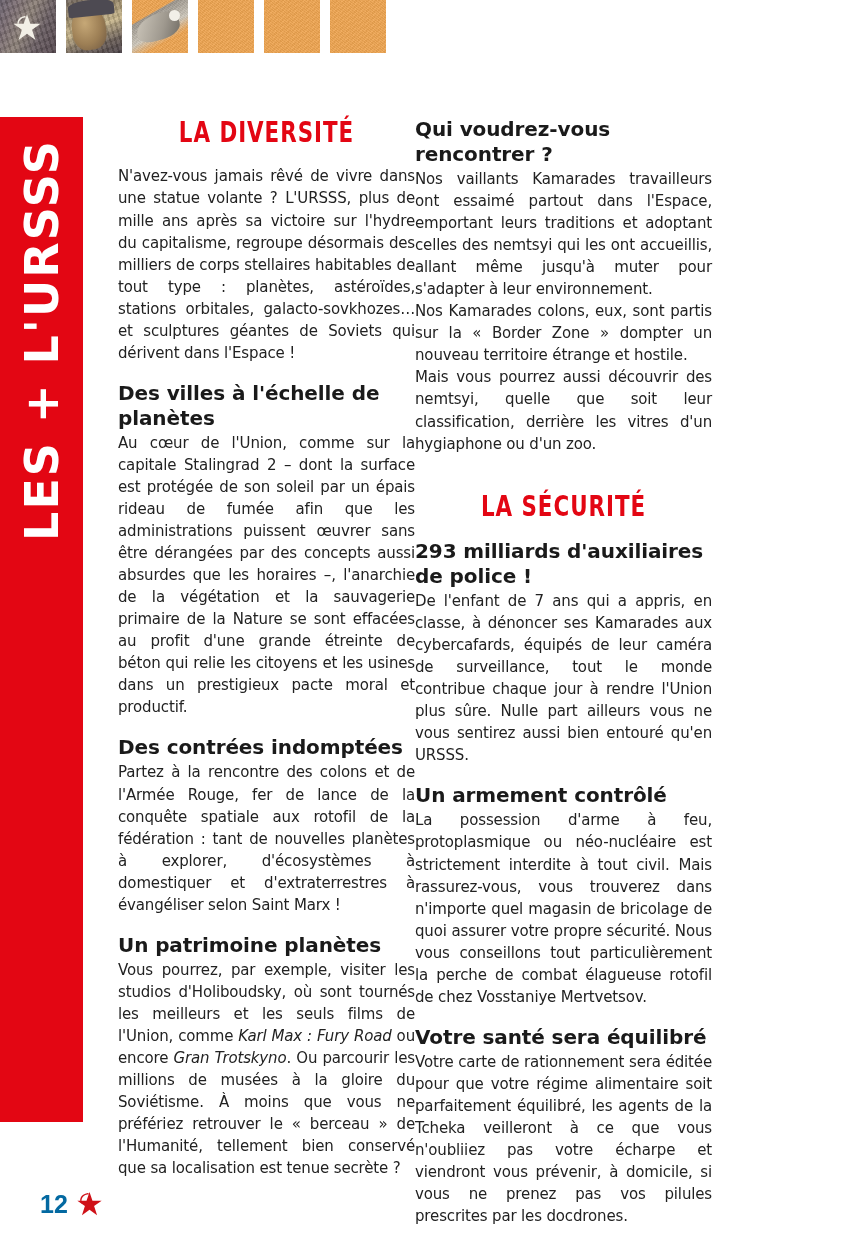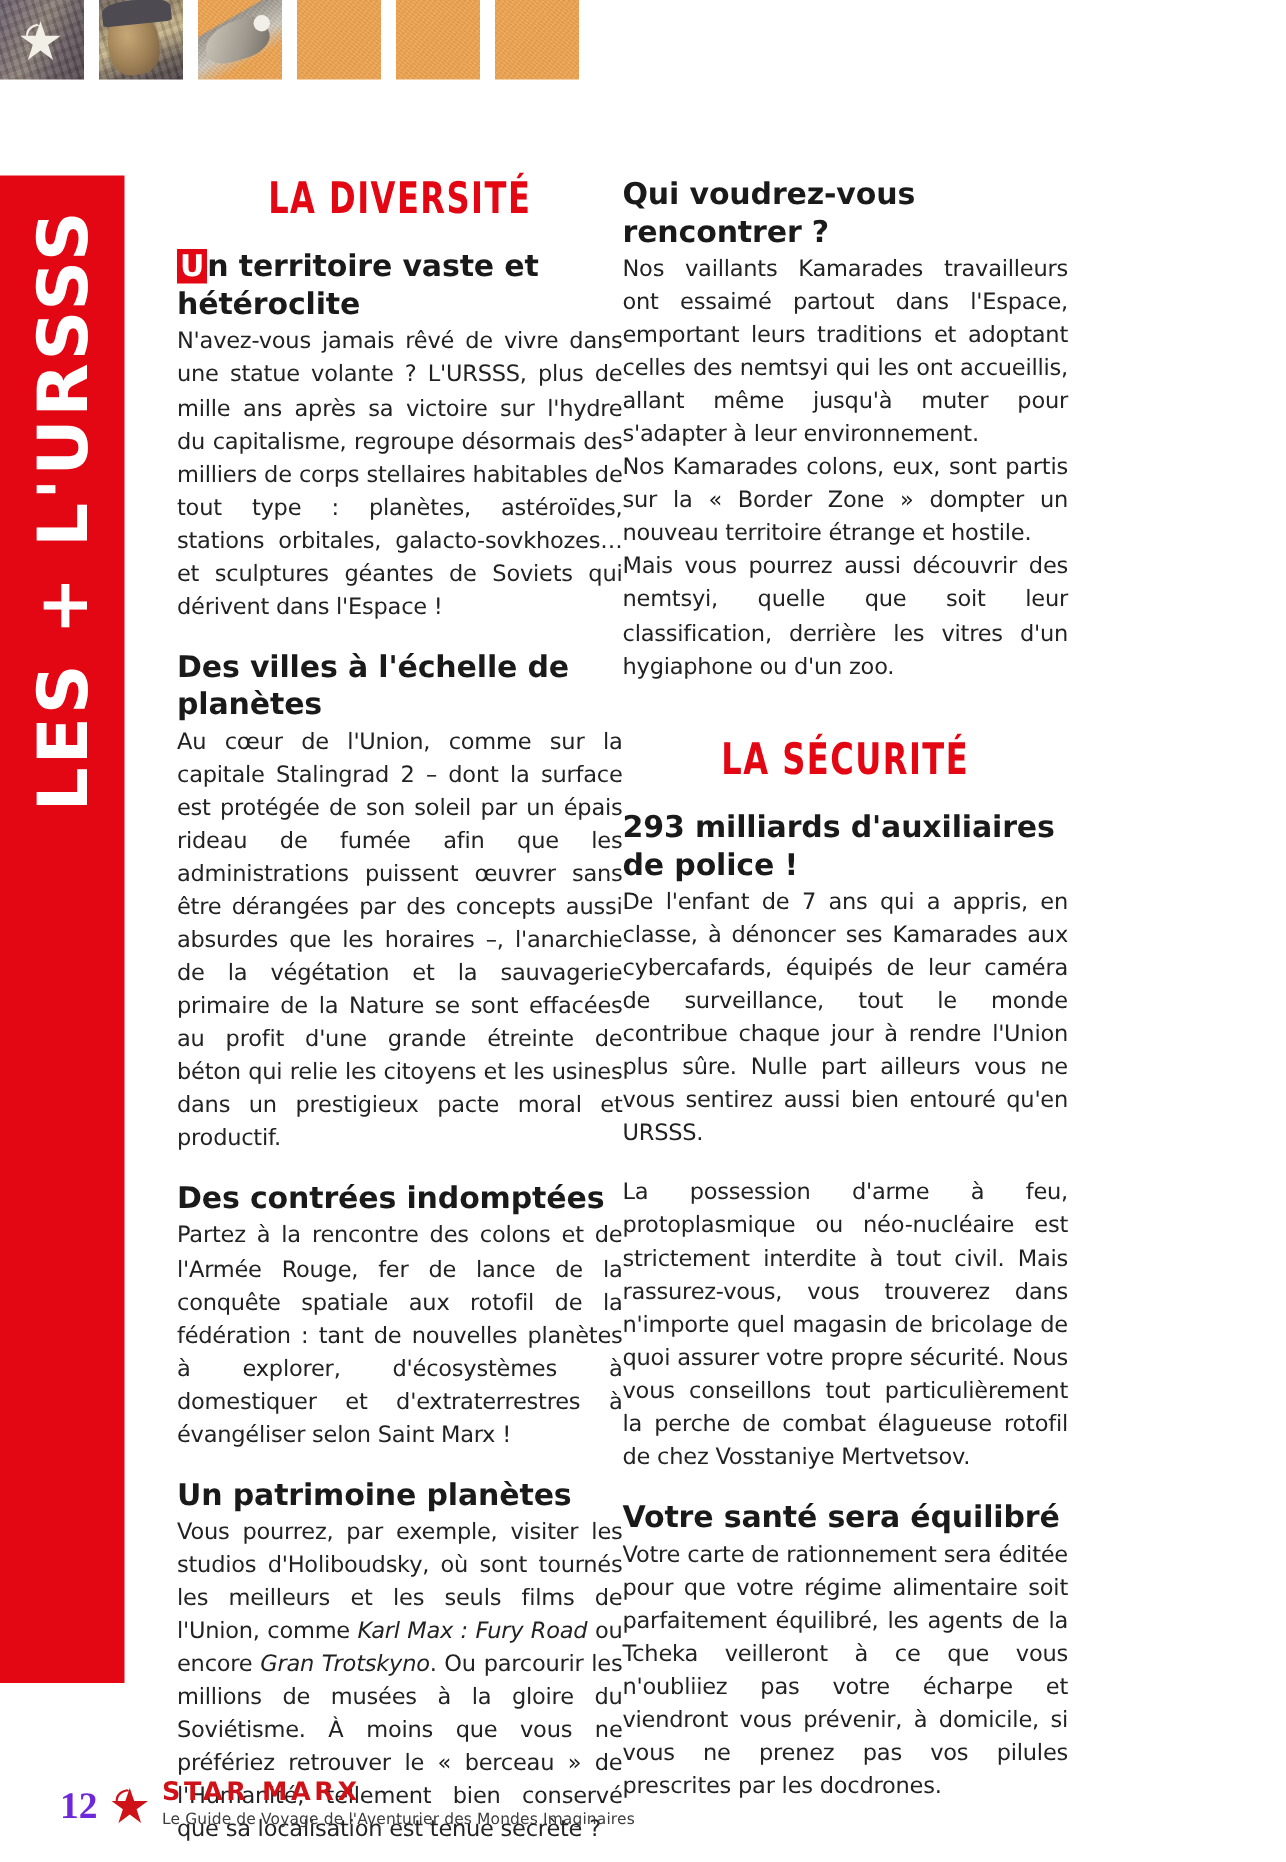--- a/index.html
+++ b/index.html
@@ -188,22 +188,22 @@
 
   
   #footer {
     position: absolute;
     left: 40px; bottom: 22px;
     display: flex;
     align-items: flex-end;
     gap: 8px;
   }
   #page-number {
-    color: #6d28d9;
-    font-family: Liberation Serif, serif;
+    color: #0369a1;
+    font-family: Liberation Sans, sans-serif;
     font-weight: 700;
     font-size: 25px;
     line-height: 1;
     padding-bottom: 2px;
   }
   #footer-star { width: 27px; height: 27px; margin-bottom: 1px; }
   #footer-text { line-height: 1; }
   #brand {
     color: #cf1118;
     font-family: "DejaVu Sans", sans-serif;
@@ -251,21 +251,20 @@
       <div class="vtext">LES + L'URSSS</div>
     </div>
   </div>
 
   <div id="columns">
 
     <div class="column">
 
       <div class="sec-title">LA DIVERSITÉ</div>
 
-      <div class="sub-head"><span class="dropcap">U</span><span>n territoire vaste et hétéroclite</span></div>
       <p class="para">N'avez-vous jamais rêvé de vivre dans une statue volante ? L'URSSS, plus de mille ans après sa victoire sur l'hydre du capitalisme, regroupe désormais des milliers de corps stellaires habitables de tout type : planètes, astéroïdes, stations orbitales, galacto-sovkhozes… et sculptures géantes de Soviets qui dérivent dans l'Espace !</p>
 
       <div class="sub-head">Des villes à l'échelle de planètes</div>
       <p class="para">Au cœur de l'Union, comme sur la capitale Stalingrad 2 – dont la surface est protégée de son soleil par un épais rideau de fumée afin que les administrations puissent œuvrer sans être dérangées par des concepts aussi absurdes que les horaires –, l'anarchie de la végétation et la sauvagerie primaire de la Nature se sont effacées au profit d'une grande étreinte de béton qui relie les citoyens et les usines dans un prestigieux pacte moral et productif.</p>
 
       <div class="sub-head">Des contrées indomptées</div>
       <p class="para">Partez à la rencontre des colons et de l'Armée Rouge, fer de lance de la conquête spatiale aux rotofil de la fédération : tant de nouvelles planètes à explorer, d'écosystèmes à domestiquer et d'extraterrestres à évangéliser selon Saint Marx !</p>
 
       <div class="sub-head">Un patrimoine planètes</div>
       <p class="para"><span>Vous pourrez, par exemple, visiter les studios d'Holiboudsky, où sont tournés les meilleurs et les seuls films de l'Union, comme </span><em>Karl Max : Fury Road</em><span> ou encore </span><em>Gran Trotskyno</em><span>. Ou parcourir les millions de musées à la gloire du Soviétisme. À moins que vous ne préfériez retrouver le « berceau » de l'Humanité, tellement bien conservé que sa localisation est tenue secrète ?</span></p>
@@ -274,32 +273,29 @@
     <div class="column">
 
       <div class="sub-head">Qui voudrez-vous rencontrer ?</div>
       <p class="para">Nos vaillants Kamarades travailleurs ont essaimé partout dans l'Espace, emportant leurs traditions et adoptant celles des nemtsyi qui les ont accueillis, allant même jusqu'à muter pour s'adapter à leur environnement.<br>Nos Kamarades colons, eux, sont partis sur la « Border Zone » dompter un nouveau territoire étrange et hostile.<br>Mais vous pourrez aussi découvrir des nemtsyi, quelle que soit leur classification, derrière les vitres d'un hygiaphone ou d'un zoo.</p>
 
       <div class="sec-title second">LA SÉCURITÉ</div>
 
       <div class="sub-head">293 milliards d'auxiliaires de police !</div>
       <p class="para">De l'enfant de 7 ans qui a appris, en classe, à dénoncer ses Kamarades aux cybercafards, équipés de leur caméra de surveillance, tout le monde contribue chaque jour à rendre l'Union plus sûre. Nulle part ailleurs vous ne vous sentirez aussi bien entouré qu'en URSSS.</p>
 
+      <div class="sub-head">Un armement contrôlé</div>
       <p class="para">La possession d'arme à feu, protoplasmique ou néo-nucléaire est strictement interdite à tout civil. Mais rassurez-vous, vous trouverez dans n'importe quel magasin de bricolage de quoi assurer votre propre sécurité. Nous vous conseillons tout particulièrement la perche de combat élagueuse rotofil de chez Vosstaniye Mertvetsov.</p>
 
       <div class="sub-head">Votre santé sera équilibré</div>
       <p class="para tight">Votre carte de rationnement sera éditée pour que votre régime alimentaire soit parfaitement équilibré, les agents de la Tcheka veilleront à ce que vous n'oubliiez pas votre écharpe et viendront vous prévenir, à domicile, si vous ne prenez pas vos pilules prescrites par les docdrones.</p>
     </div>
   </div>
 
   <div id="footer">
     <div id="page-number">12</div>
     <svg id="footer-star" viewBox="0 0 100 100">
       <path d="M50 4 L61 36 L95 36 L67 56 L78 90 L50 69 L22 90 L33 56 L5 36 L39 36 Z" fill="#cf1118"></path>
       <path d="M50 12 C26 12 15 30 23 48 C8 36 16 11 44 7 Z" fill="#cf1118"></path>
     </svg>
-    <div id="footer-text">
-      <div id="brand">STAR MARX</div>
-      <div id="tagline">Le Guide de Voyage de l'Aventurier des Mondes Imaginaires</div>
-    </div>
   </div>
 
 </div>
 
 </body></html>

